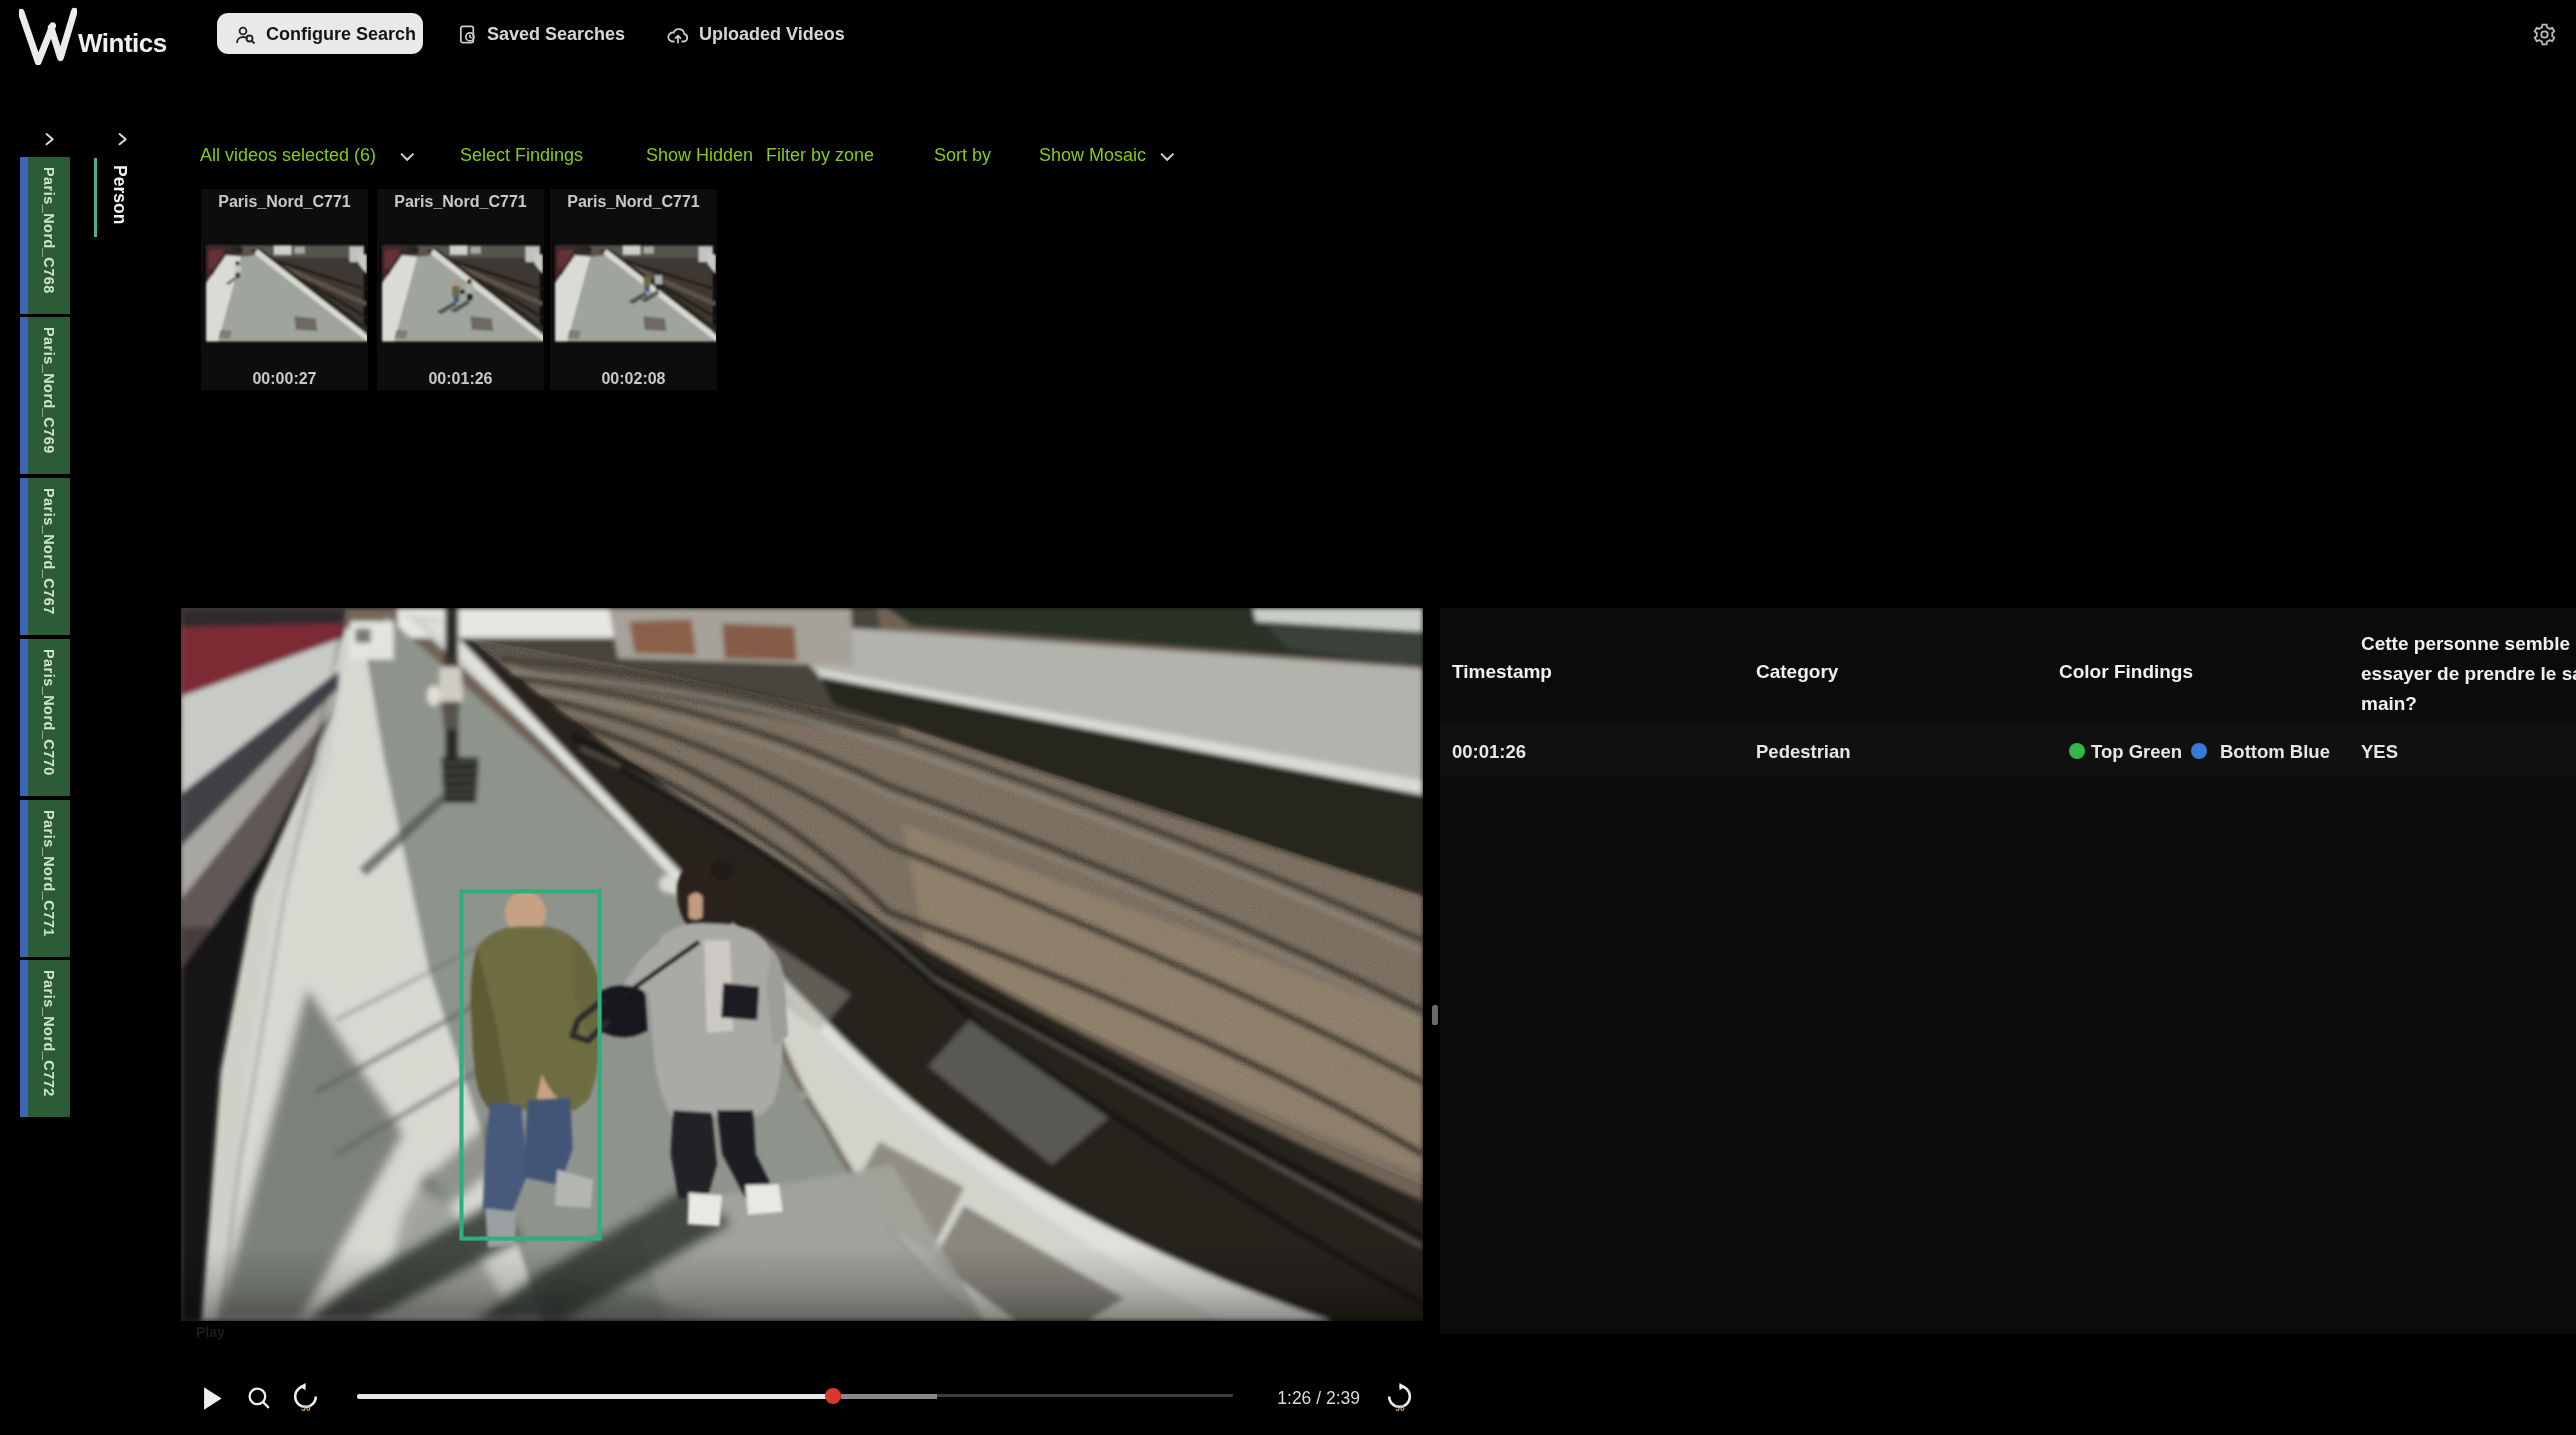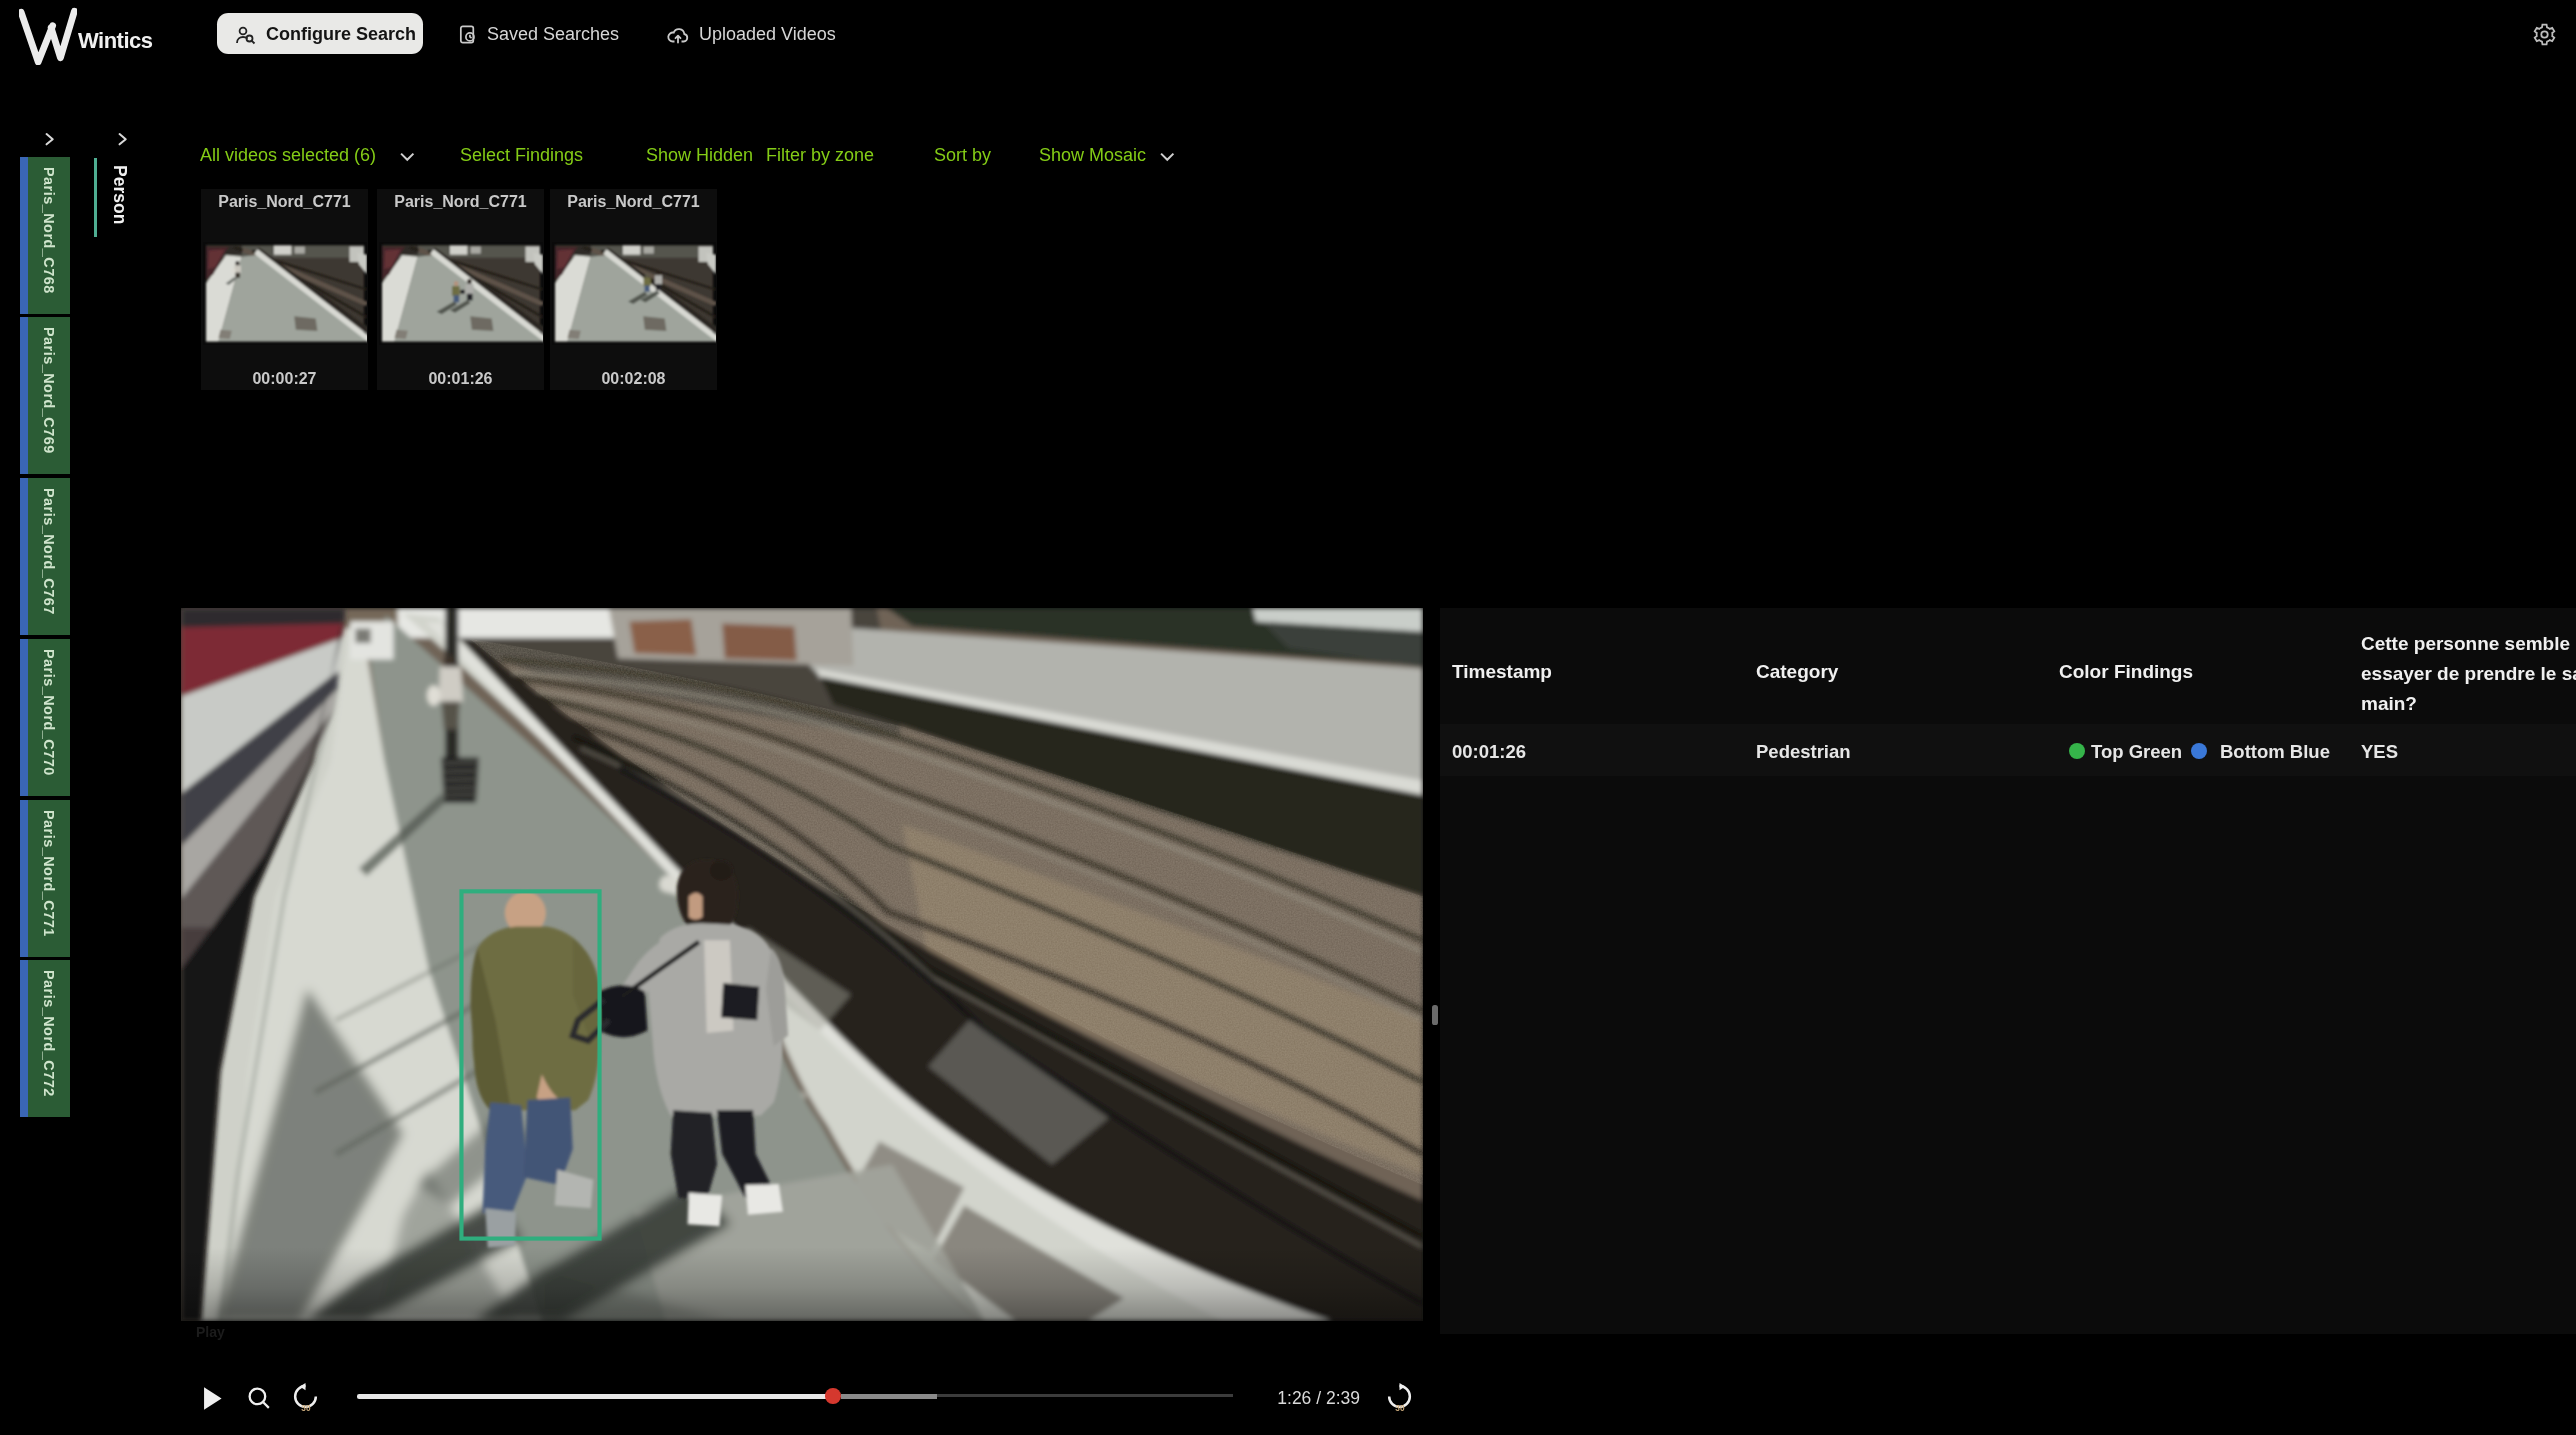--- a/index.html
+++ b/index.html
@@ -1,39 +1,39 @@
 <!DOCTYPE html>
 <html style="font-size:8.2px"><head>
 <meta charset="utf-8">
 <style>
 html,body{margin:0;padding:0;background:#000;}
 #page{position:relative;width:2624px;height:1435px;background:#000;overflow:hidden;
   font-family:"Liberation Sans",sans-serif;}
 .abs{position:absolute;}
-.nav-txt{color:#d6d6d6;font-size:18px;font-weight:normal;}
+.nav-txt{color:#d6d6d6;font-size:18px;font-weight:bold;}
 .tool{color:#84cc16;font-size:18px;font-weight:normal;}
 .card{position:absolute;top:189px;width:167px;height:201px;background:#0d0d0d;}
 .card .ttl{position:absolute;top:4.1px;width:100%;text-align:center;color:#c9c9c9;font-size:16px;font-weight:bold;}
 .card .tm{position:absolute;top:181px;width:100%;text-align:center;color:#c9c9c9;font-size:16px;font-weight:bold;}
 .card svg{position:absolute;top:53px;left:1.5px;}
 .tab{position:absolute;left:20px;width:50px;background:#2b5c35;border-left:8.2px solid #3a66b5;box-sizing:border-box;}
 .tab span{position:absolute;left:50%;top:10.3px;transform:translateX(-50%);
   writing-mode:vertical-rl;text-orientation:mixed;color:#cfe4cc;font-size:14.4px;font-weight:bold;letter-spacing:0.5px;white-space:nowrap;}
 .hdr{color:#f0f0f0;font-size:19px;font-weight:bold;}
 .cell{color:#e6e6e6;font-size:18.5px;font-weight:bold;}
 </style>
 </head>
 <body>
 <div id="page">
 
 <svg class="abs" style="left:18.5px;top:7.2px" width="58" height="58" viewBox="0 0 112 112">
   <path d="M4 10 L37 106 L65 36" stroke="#ececec" stroke-width="13" fill="none" stroke-linecap="round" stroke-linejoin="round"></path>
   <path d="M62 40 L80 98 L107 8" stroke="#ececec" stroke-width="13" fill="none" stroke-linecap="round" stroke-linejoin="round"></path>
 </svg>
-<div class="abs" style="left:78px;top:28px;color:#f0f0f0;font-size:22px;font-weight:bold;letter-spacing:-0.5px;">Wintics</div>
+<div class="abs" style="left:78px;top:28px;color:#f0f0f0;font-size:26px;font-weight:bold;letter-spacing:-0.5px;">Wintics</div>
 
 <div class="abs" style="left:217px;top:13.4px;width:206px;height:41px;background:#e9e9e7;border-radius:11.3px;"></div>
 <svg class="abs" style="left:233px;top:23px" width="24" height="24" viewBox="0 0 24 24">
   <circle cx="10" cy="8" r="3.4" fill="none" stroke="#222" stroke-width="1.8"></circle>
   <path d="M4 20 c0-4 3-6 6-6 c2 0 3.4 .6 4.5 1.6" fill="none" stroke="#222" stroke-width="1.8"></path>
   <circle cx="16.5" cy="15.5" r="3" fill="none" stroke="#222" stroke-width="1.8"></circle>
   <path d="M18.8 17.8 L21.5 20.5" stroke="#222" stroke-width="1.9"></path>
 </svg>
 <div class="abs" style="left:266px;top:24px;color:#141414;font-size:18px;font-weight:bold;">Configure Search</div>
 

